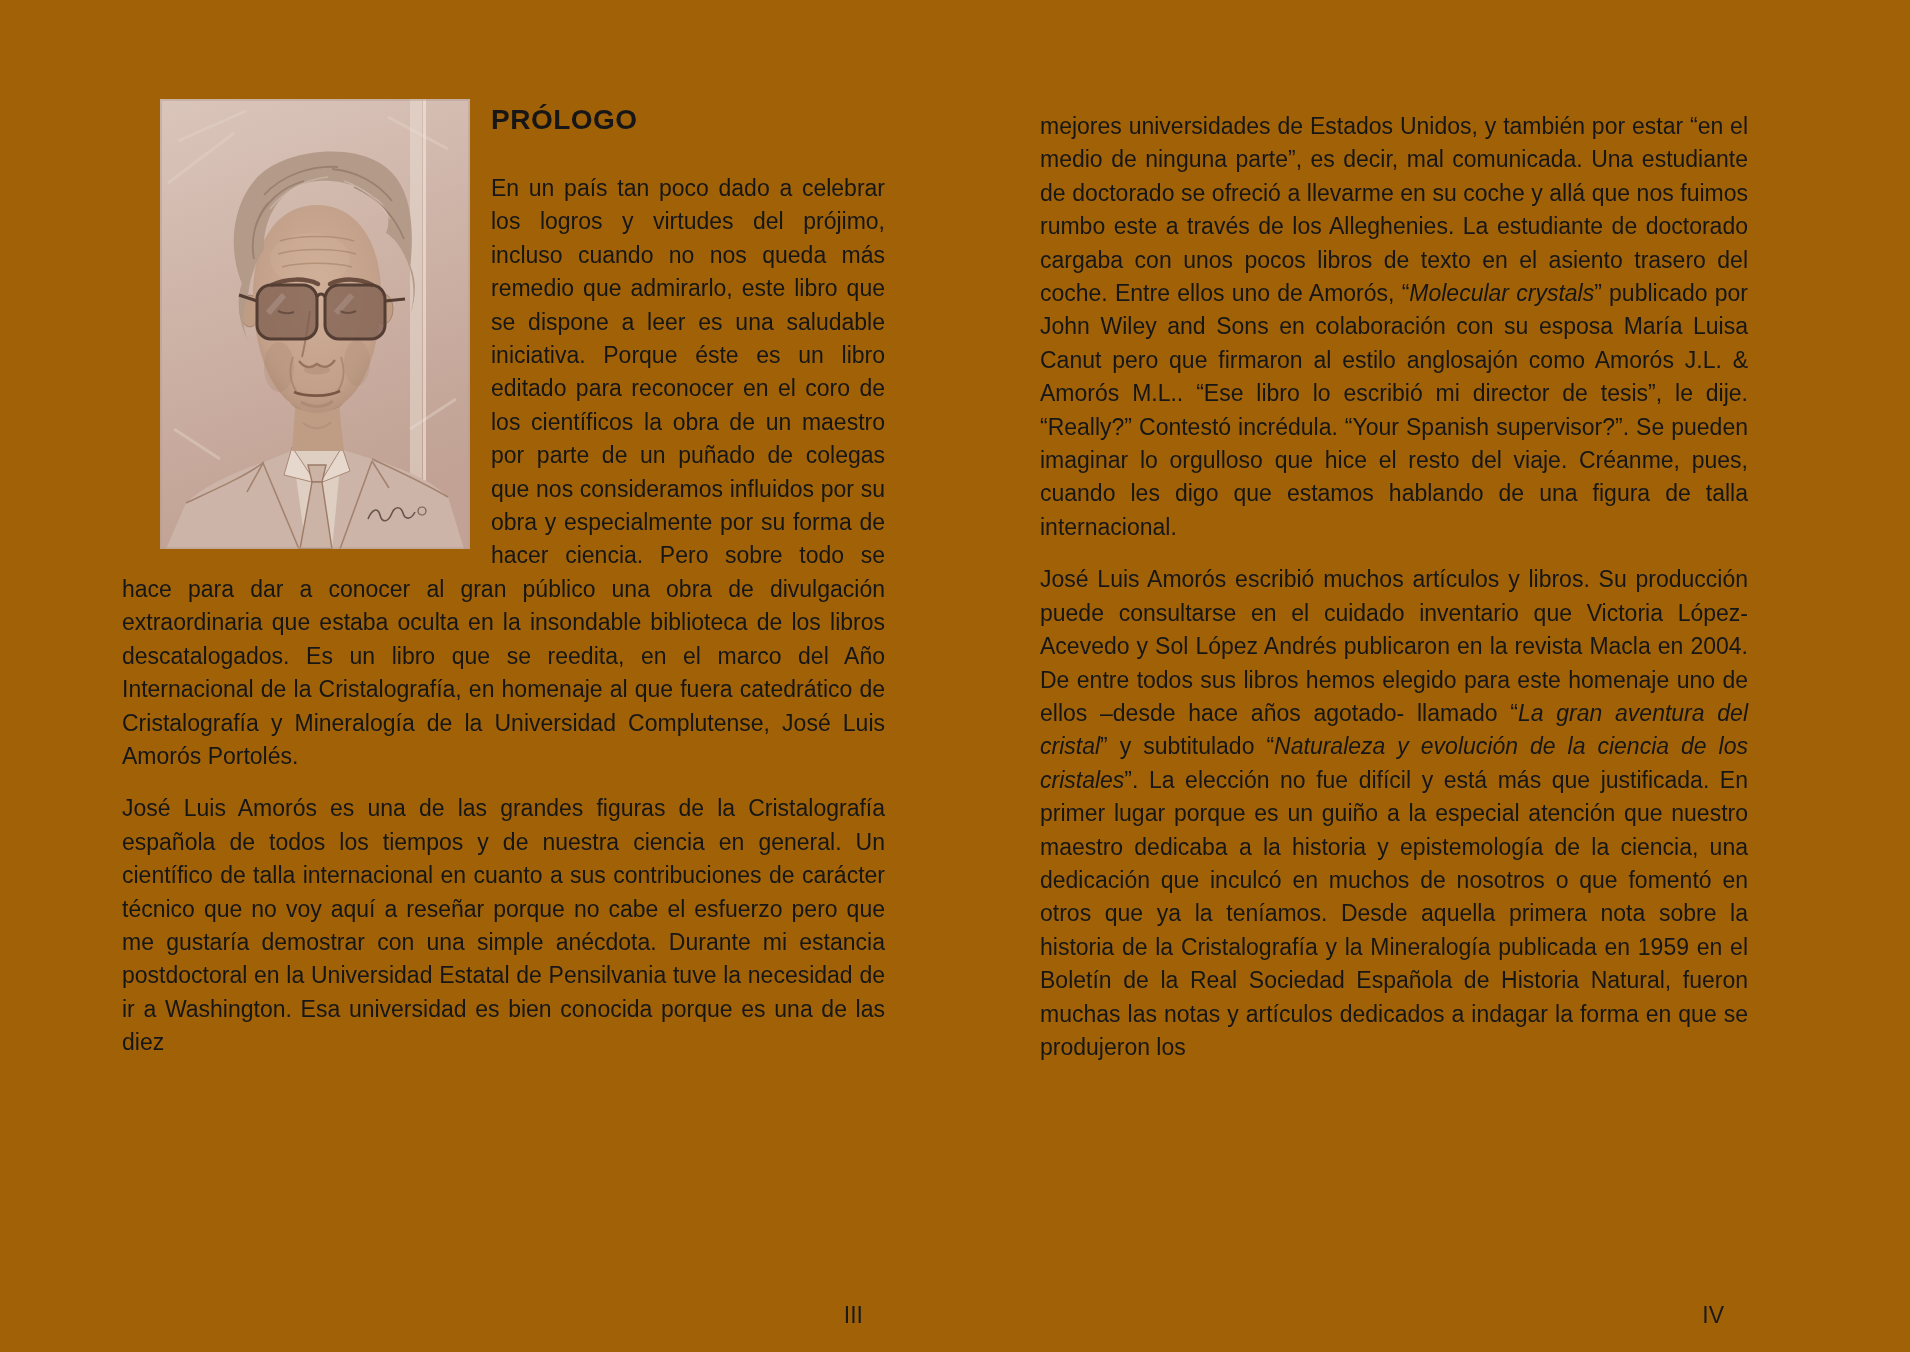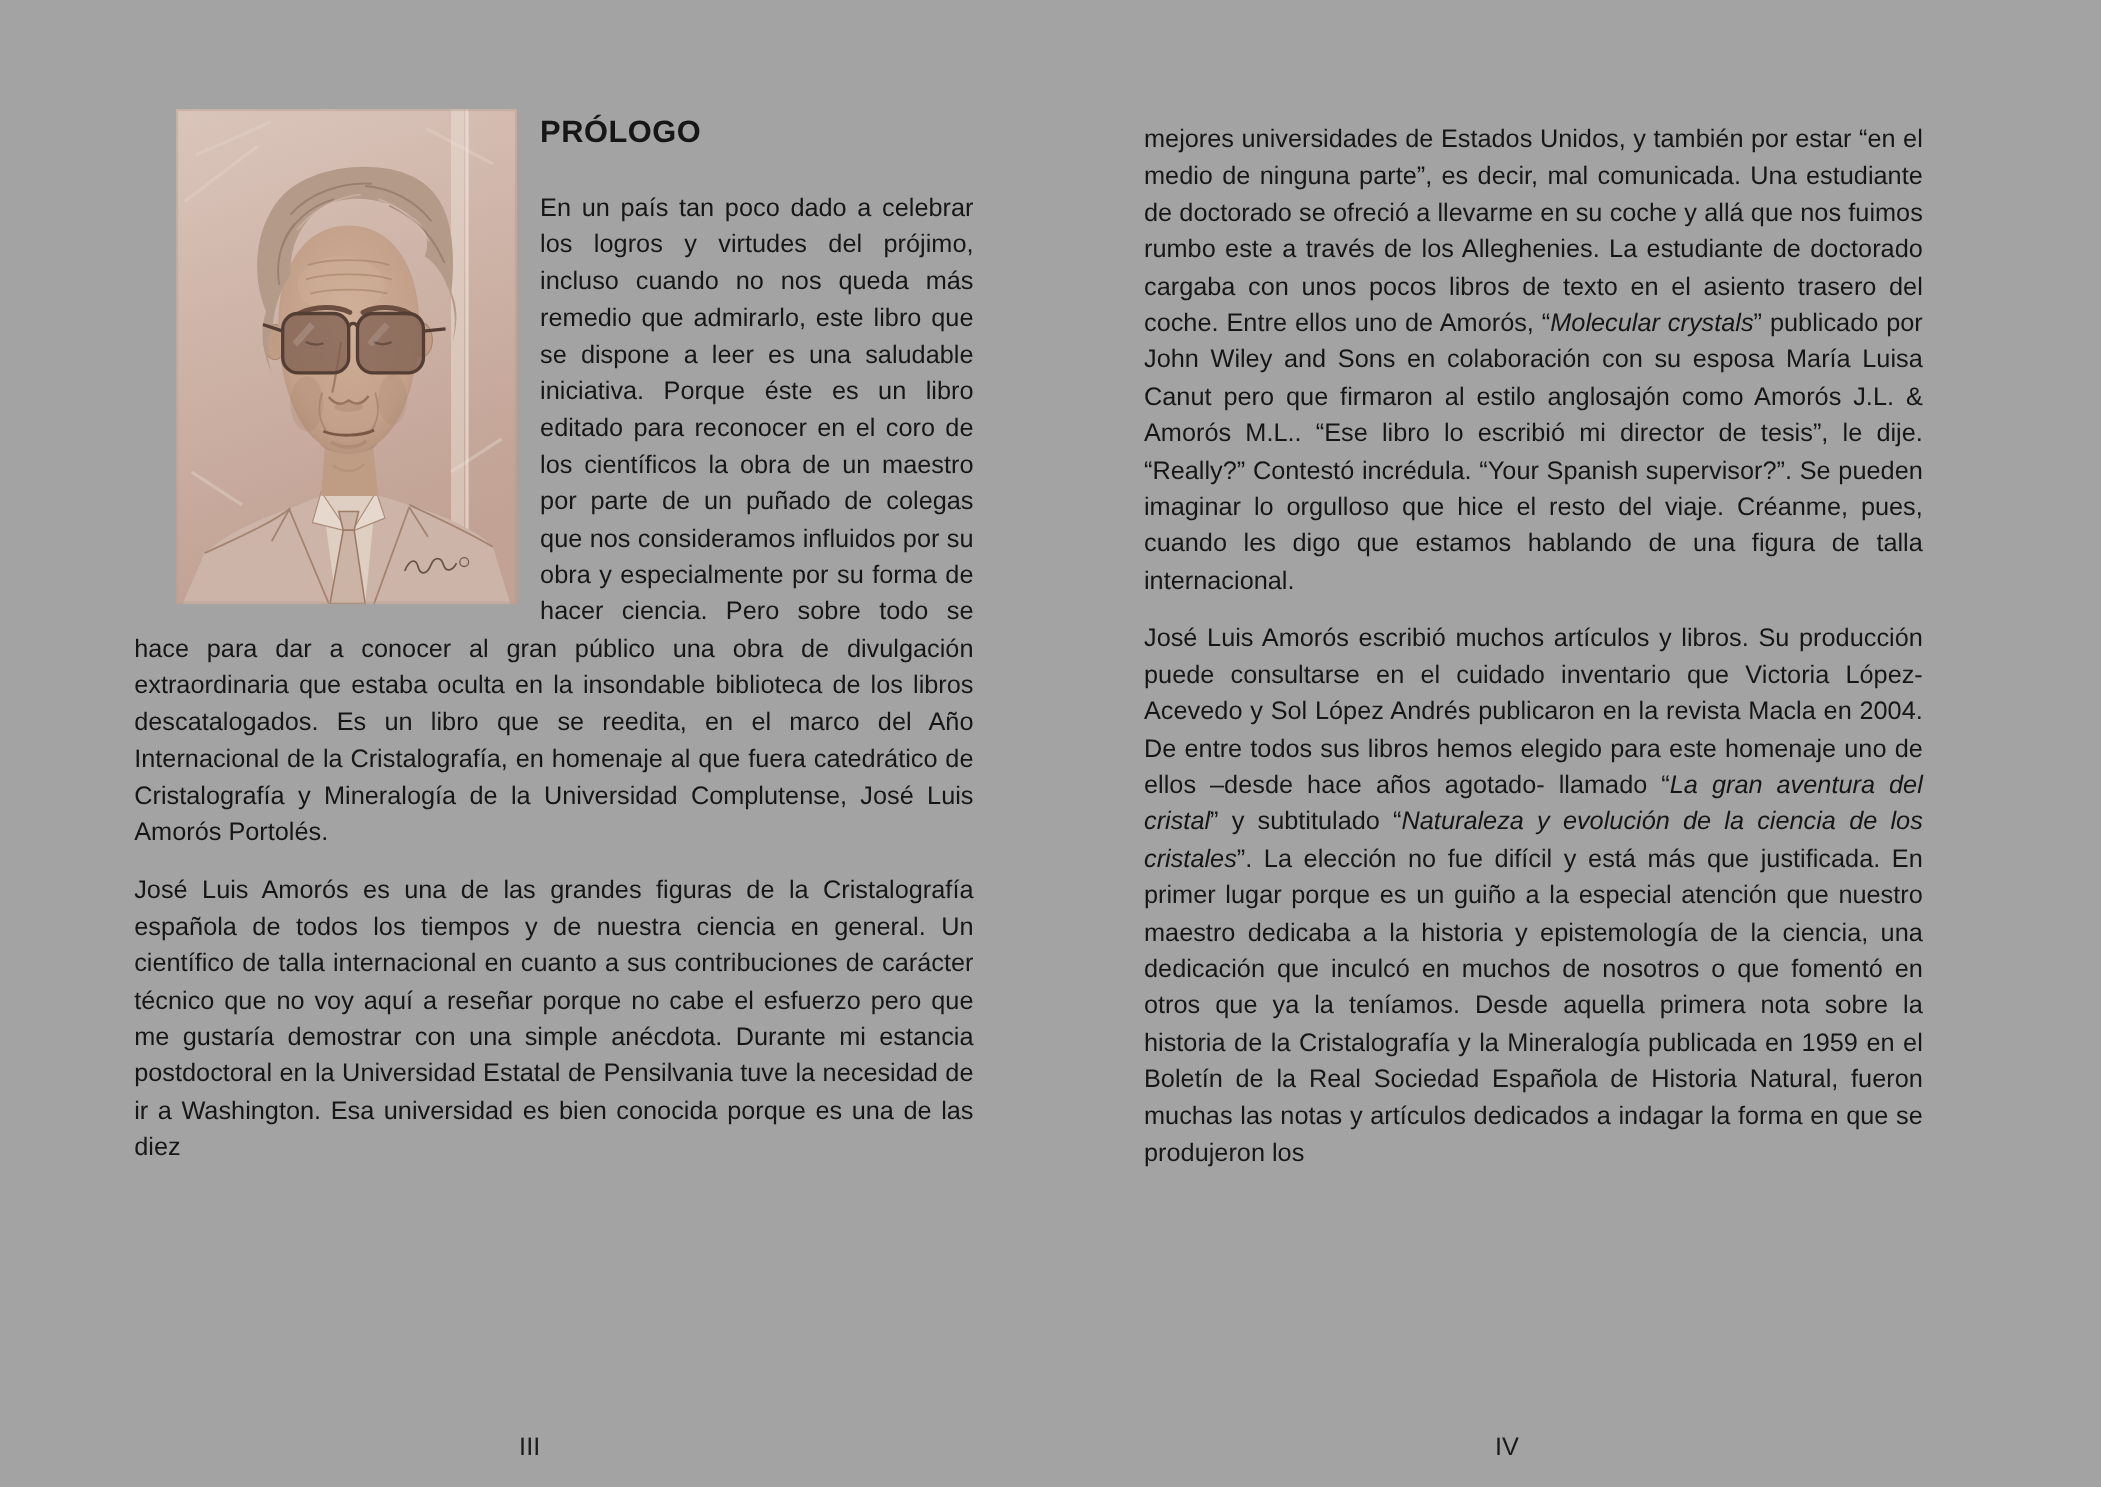--- a/index.html
+++ b/index.html
@@ -1,20 +1,20 @@
 <!DOCTYPE html>
 <html><head>
 <meta charset="utf-8">
 <style>
   html, body { margin: 0; padding: 0; background: #ffffff; }
   .spread {
     position: relative;
     width: 1910px;
     height: 1352px;
-    background: #a3a3a3;
+    background: #a16207;
     font-family: "Liberation Sans", sans-serif;
     color: #161616;
     overflow: hidden;
     text-decoration: underline;
   }
   .page {
     position: absolute;
     font-size: 23px;
     line-height: 33.4px;
     text-align: justify;
@@ -40,21 +40,21 @@
     margin: 0 21px 20px 38px;
     padding: 0;
   }
   figure.portrait svg { display: block; width: 310px; height: 450px; }
   .page-num {
     position: absolute;
     top: 1302px;
     font-size: 23px;
     line-height: 26px;
     color: #1a1a1a;
-    text-align: center;
+    text-align: right;
   }
   .page-num-left  { left: 100px;  width: 763px; }
   .page-num-right { left: 1016px; width: 708px; }
 </style>
 </head>
 <body>
 
 <div class="spread">
 
   <div class="page page-left">

